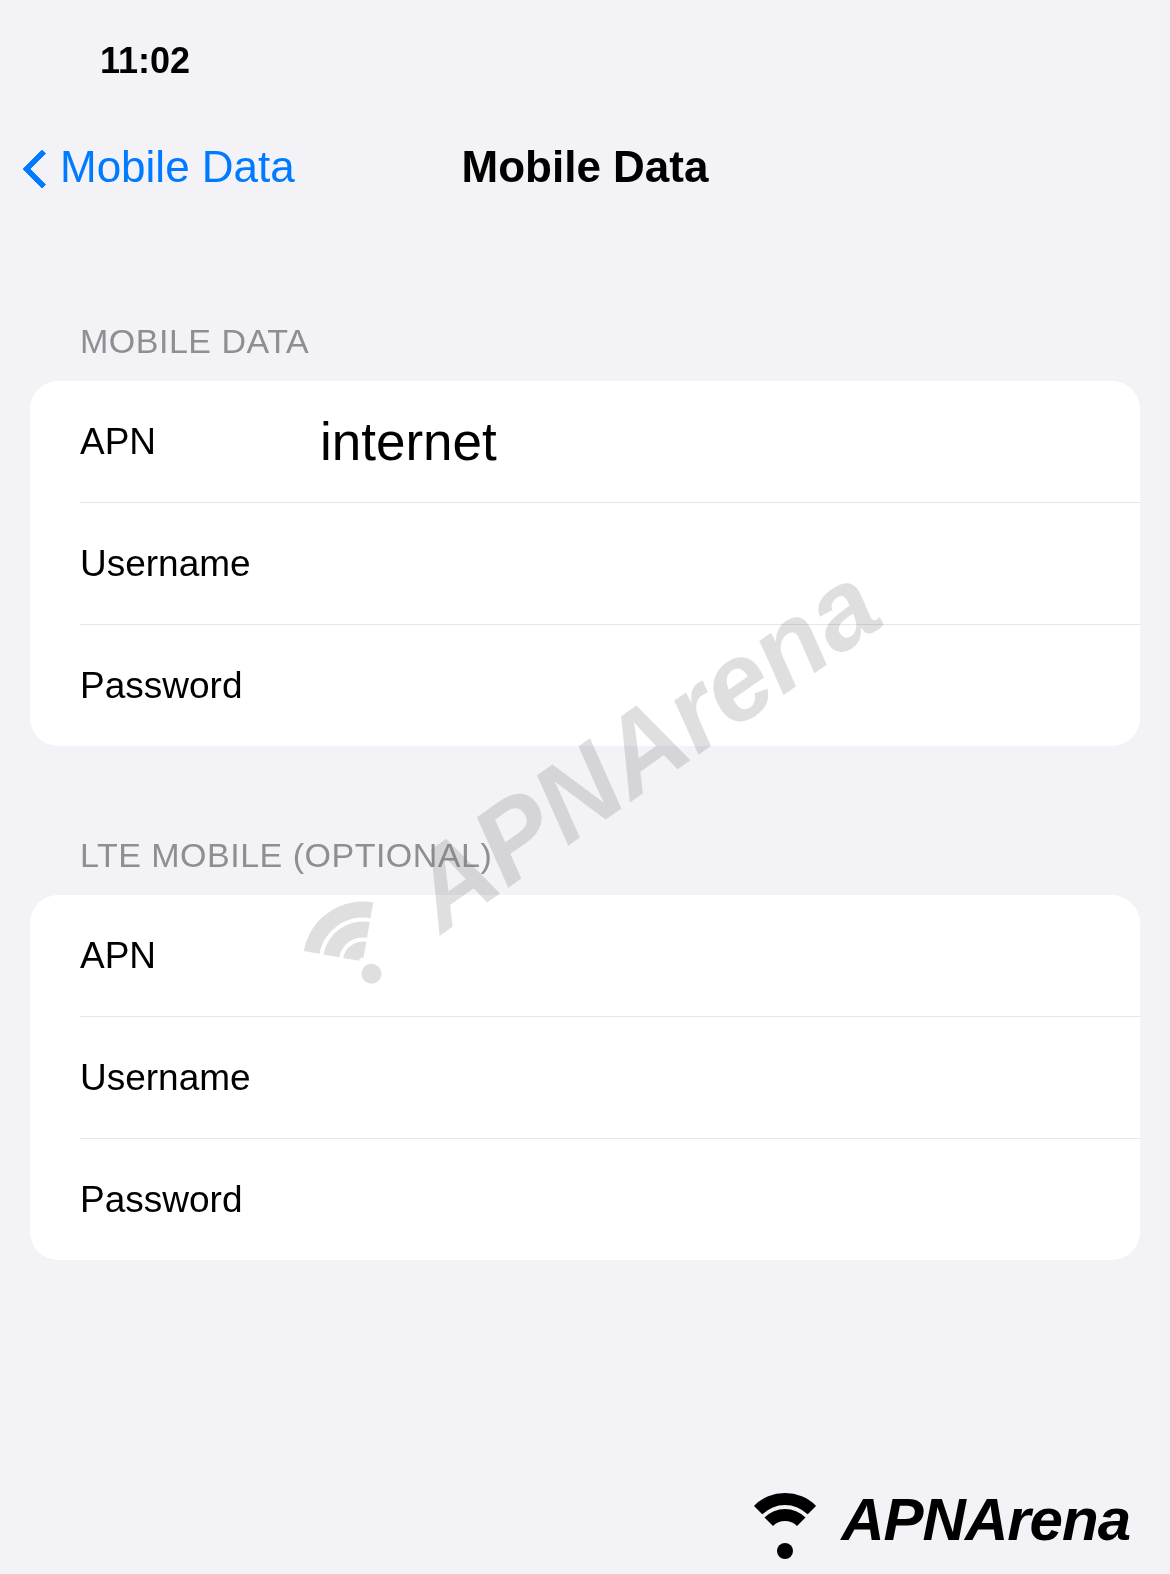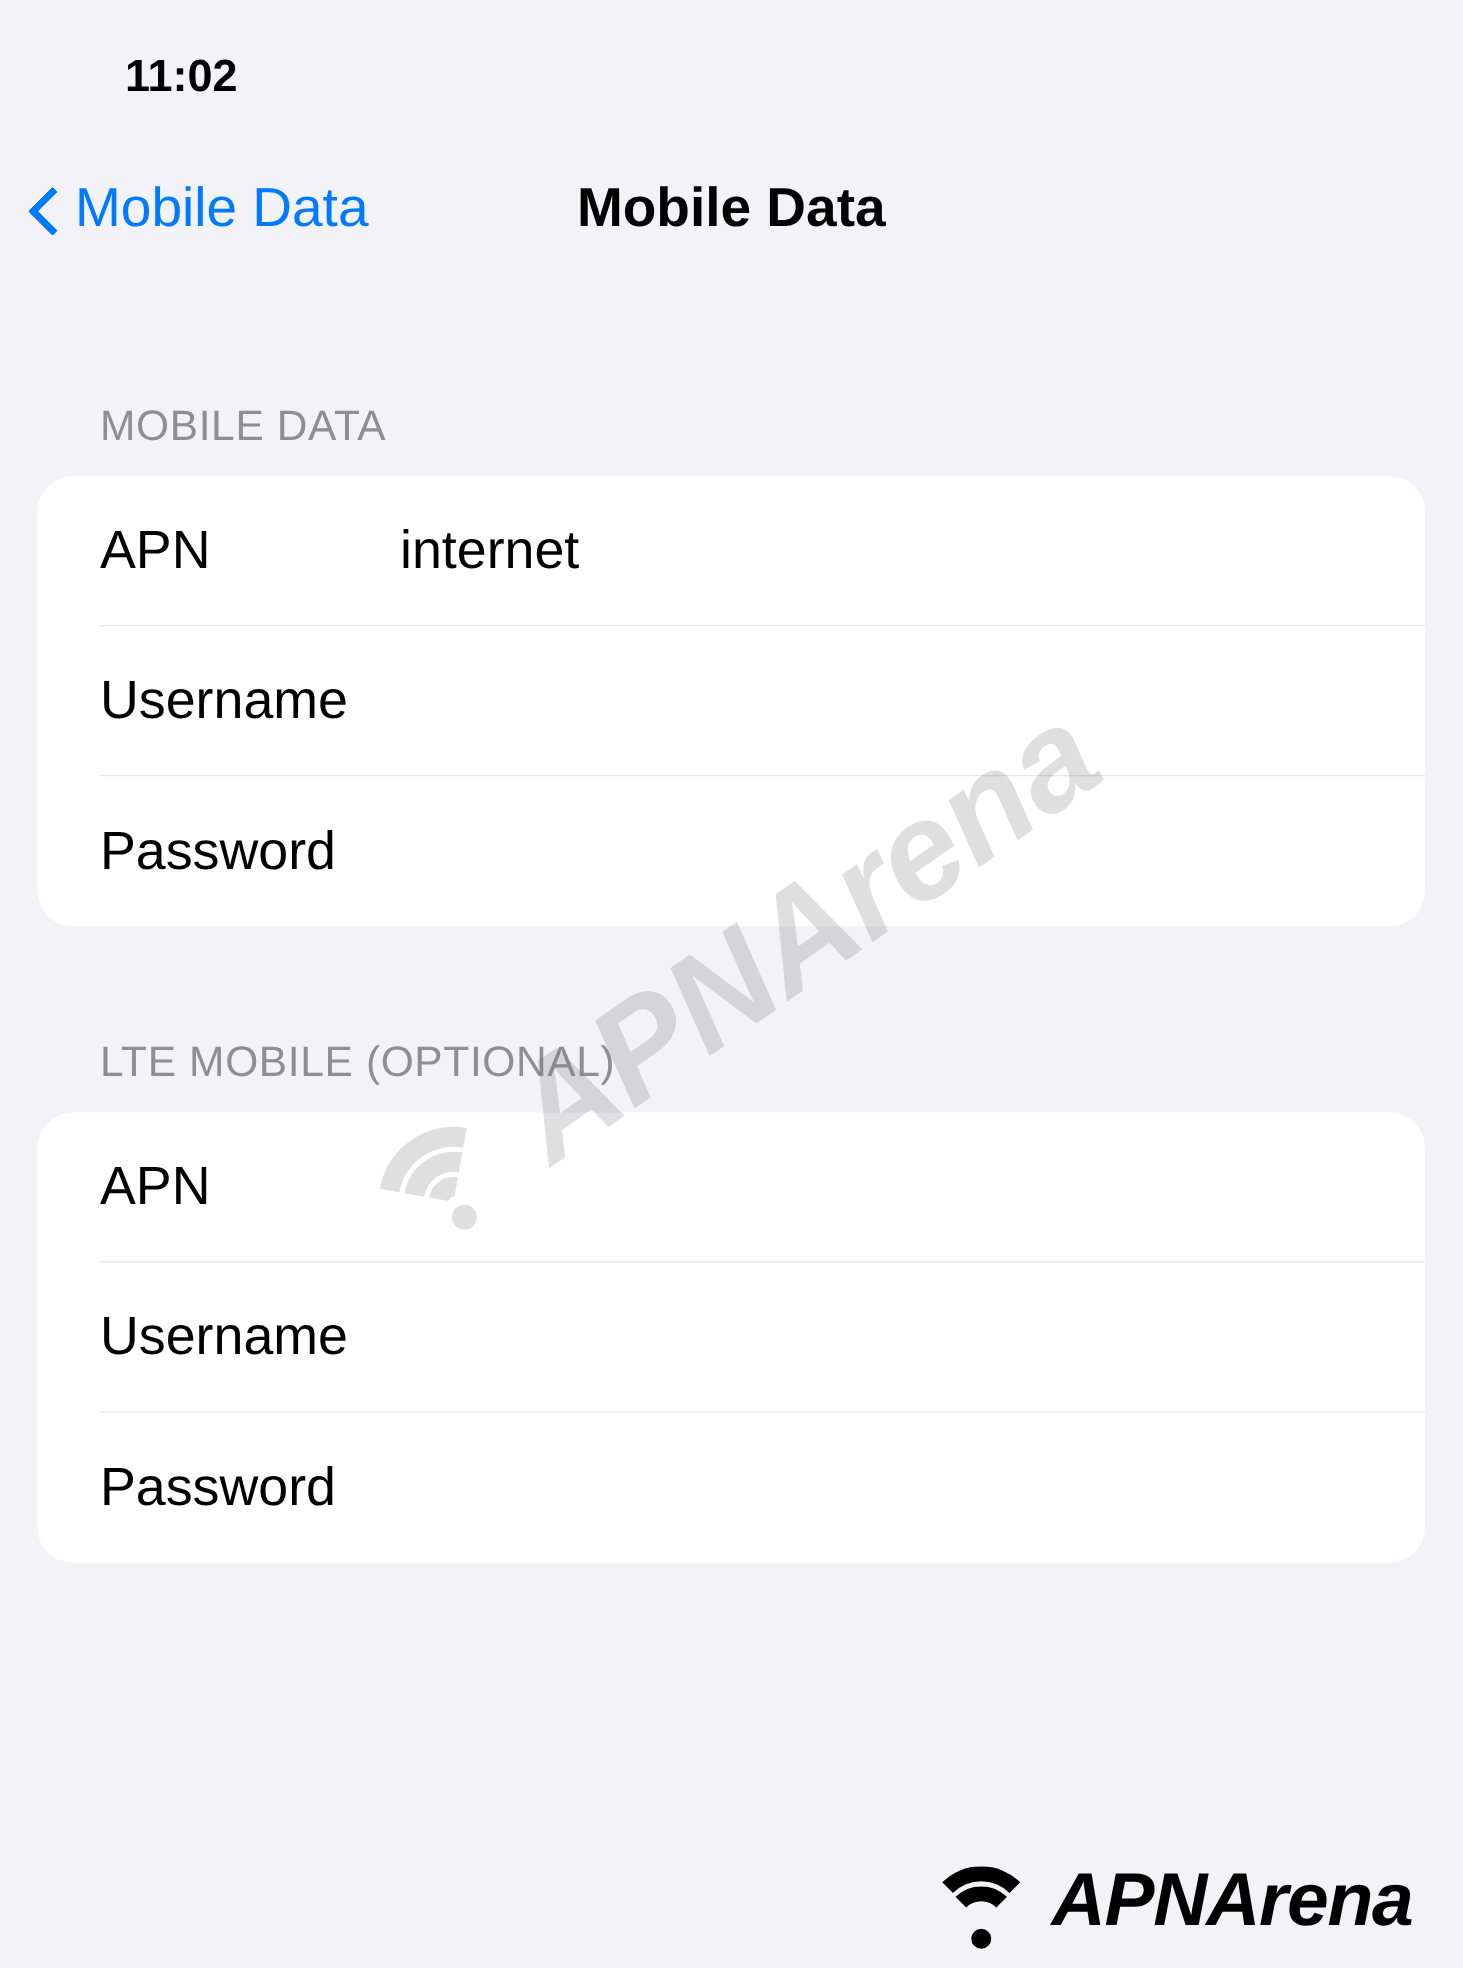--- a/index.html
+++ b/index.html
@@ -138,28 +138,28 @@
       align-items: center;
       padding: 30px 50px;
       min-height: 120px;
     }
     .form-row:not(:last-child) {
       border-bottom: 1px solid #e5e5ea;
       margin-left: 50px;
       padding-left: 0;
     }
     .form-label {
-      font-size: 43px;
+      font-size: 37px;
       font-weight: 400;
       color: #000;
       width: 240px;
       flex-shrink: 0;
     }
     .form-value {
-      font-size: 43px;
+      font-size: 53px;
       font-weight: 400;
       color: #000;
       flex: 1;
       border: none;
       outline: none;
       background: transparent;
     }
     .watermark {
       position: absolute;
       top: 50%;

